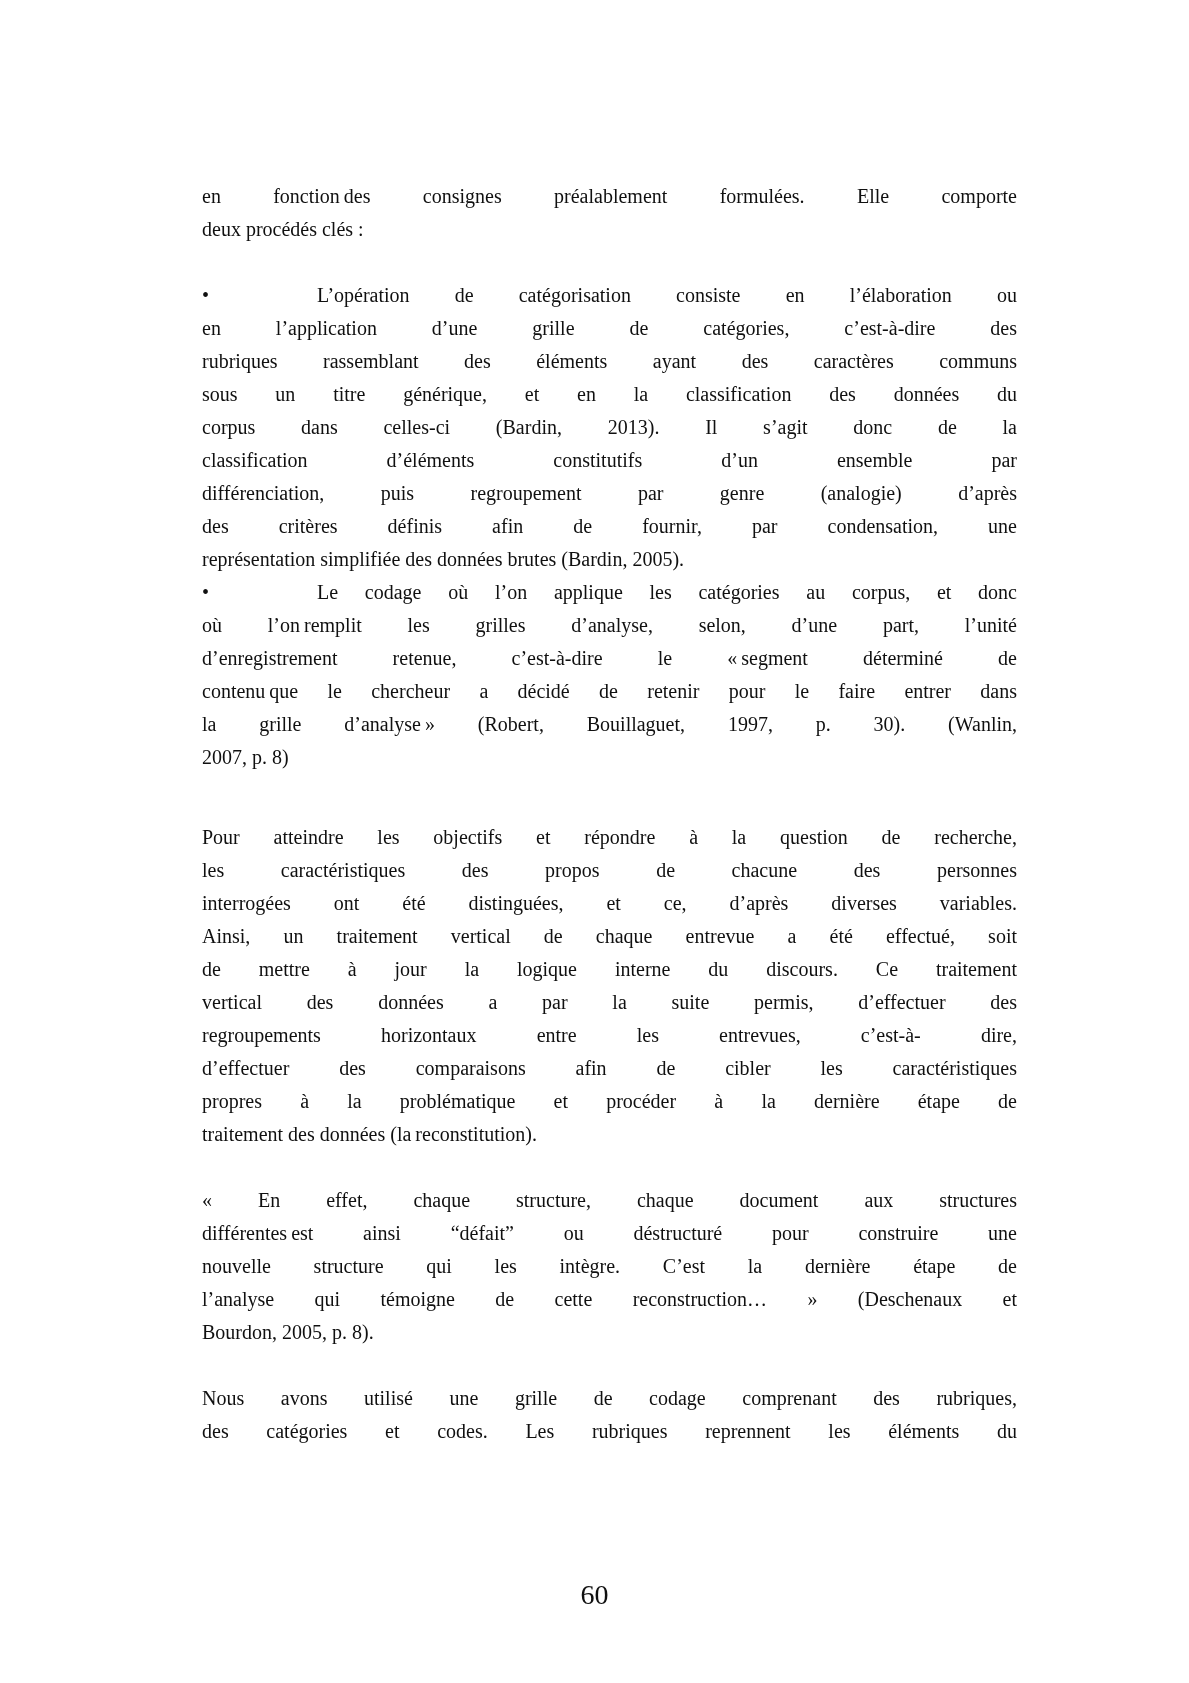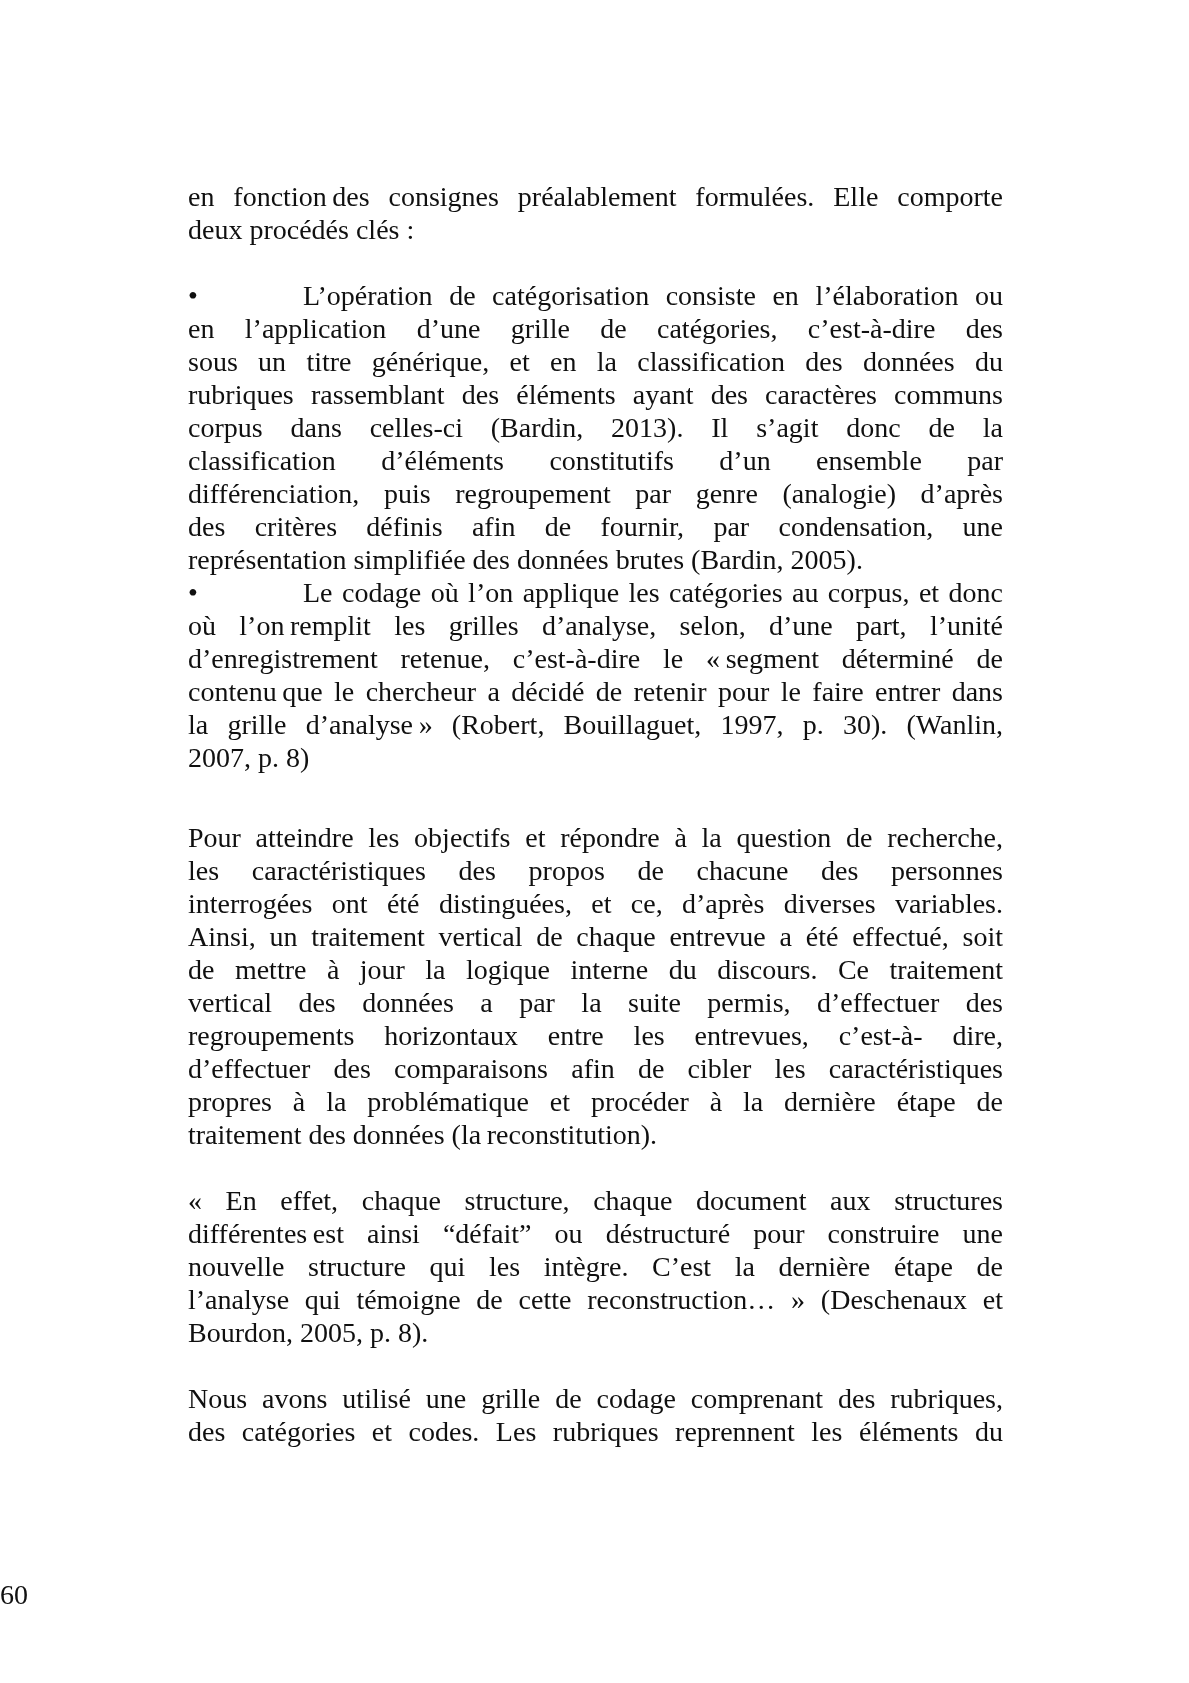--- a/index.html
+++ b/index.html
@@ -11,24 +11,24 @@
     position: relative;
     width: 1189px;
     height: 1683px;
     background: #ffffff;
     overflow: hidden;
     font-family: "Liberation Serif", "DejaVu Serif", serif;
     color: #101010;
   }
   .text-block {
     position: absolute;
-    left: 188px;
+    left: 202px;
     top: 180px;
     width: 815px;
-    font-size: 28px;
+    font-size: 20px;
     line-height: 33px;
   }
   .paragraph { margin: 0; }
   .line {
     height: 33px;
     text-align: justify;
     text-align-last: justify;
     overflow: hidden;
   }
   .line.last {
@@ -48,36 +48,37 @@
     text-align-last: left;
   }
   .page-footer {
     position: absolute;
     top: 1578px;
     left: 0;
     width: 100%;
     height: 33px;
     line-height: 33px;
     font-size: 28px;
+    text-align: center;
   }
 </style>
 </head>
 <body>
 
 <div class="page">
   <div class="text-block">
       <div class="paragraph">
         <div class="line">en fonction des consignes préalablement formulées. Elle comporte</div>
         <div class="line last">deux procédés clés :</div>
       </div>
       <div class="paragraph" style="margin-top: 33px;">
         <div class="line bullet-first"><span class="bullet">•</span><span>L’opération de catégorisation consiste en l’élaboration ou</span></div>
         <div class="line">en l’application d’une grille de catégories, c’est-à-dire des</div>
+        <div class="line">rubriques rassemblant des éléments ayant des caractères communs</div>
         <div class="line">sous un titre générique, et en la classification des données du</div>
-        <div class="line">rubriques rassemblant des éléments ayant des caractères communs</div>
         <div class="line">corpus dans celles-ci (Bardin, 2013). Il s’agit donc de la</div>
         <div class="line">classification d’éléments constitutifs d’un ensemble par</div>
         <div class="line">différenciation, puis regroupement par genre (analogie) d’après</div>
         <div class="line">des critères définis afin de fournir, par condensation, une</div>
         <div class="line last">représentation simplifiée des données brutes (Bardin, 2005).</div>
       </div>
       <div class="paragraph">
         <div class="line bullet-first"><span class="bullet">•</span><span>Le codage où l’on applique les catégories au corpus, et donc</span></div>
         <div class="line">où l’on remplit les grilles d’analyse, selon, d’une part, l’unité</div>
         <div class="line">d’enregistrement retenue, c’est-à-dire le « segment déterminé de</div>

